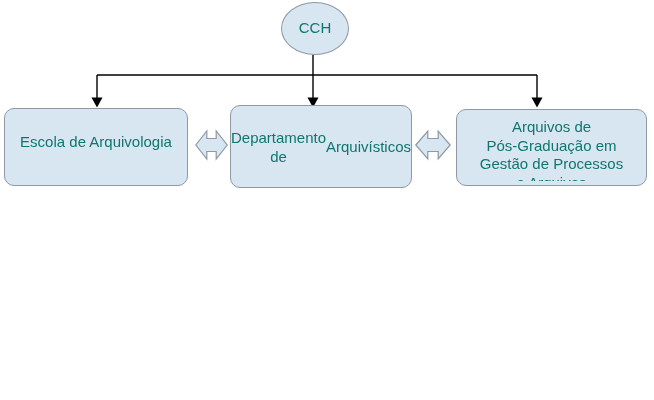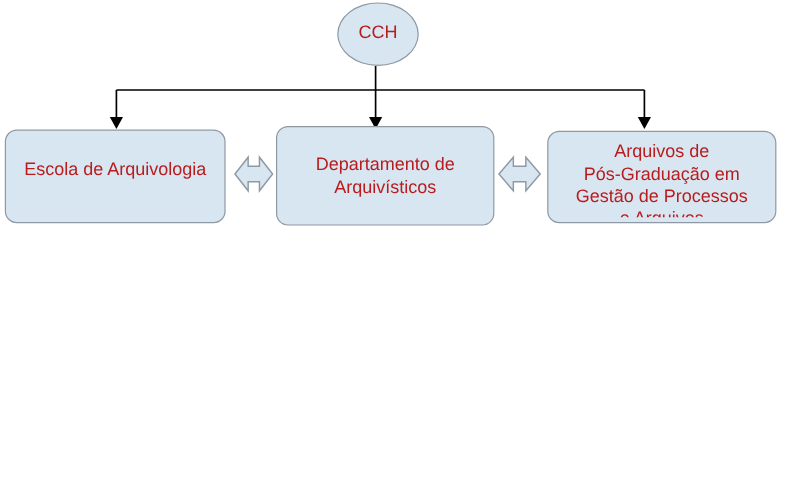--- a/index.html
+++ b/index.html
@@ -1,21 +1,21 @@
 <!DOCTYPE html>
 <html style="--node-fill: #d8e6f2; --node-border: #8e99a3; --connector: #000000;"><head>
 <meta charset="utf-8">
 <style>
   html,body{margin:0;padding:0;background:#fff;}
   .canvas{
     position:relative;
     width:654px;height:400px;
     background:#fff;
     font-family:"Liberation Sans", sans-serif;
-    color:#b91c1c;
+    color:#0f766e;
     overflow:hidden;
   }
   svg.connectors{
     position:absolute;left:0;top:0;width:654px;height:400px;
     pointer-events:none;
   }
   .conn-line{
     stroke:var(--connector,#000);
     stroke-width:1.4;
     fill:none;
@@ -36,21 +36,21 @@
   .ellipse{
     left:281px;top:2px;width:68px;height:53px;
     border-radius:50%;
     display:flex;align-items:center;justify-content:center;
     font-size:15px;
   }
   .box{border-radius:10px;}
   .box1{left:4px;top:108px;width:184px;height:78px;padding-top:24px;}
   .box2{
     left:230px;top:105px;width:182px;height:83px;
-    display:flex;flex-direction:column;justify-content:center;align-items:center;
+    display:flex;flex-direction:row;justify-content:center;align-items:center;
     padding-top:2px;
   }
   .box3{left:456px;top:109px;width:191px;height:77px;}
   .box3-textclip{
     position:absolute;left:0;right:0;top:8px;height:63px;
     overflow:hidden;
   }
   .dbl-arrow{position:absolute;}
   .dbl-arrow path{
     fill:var(--node-fill,#d8e6f2);

